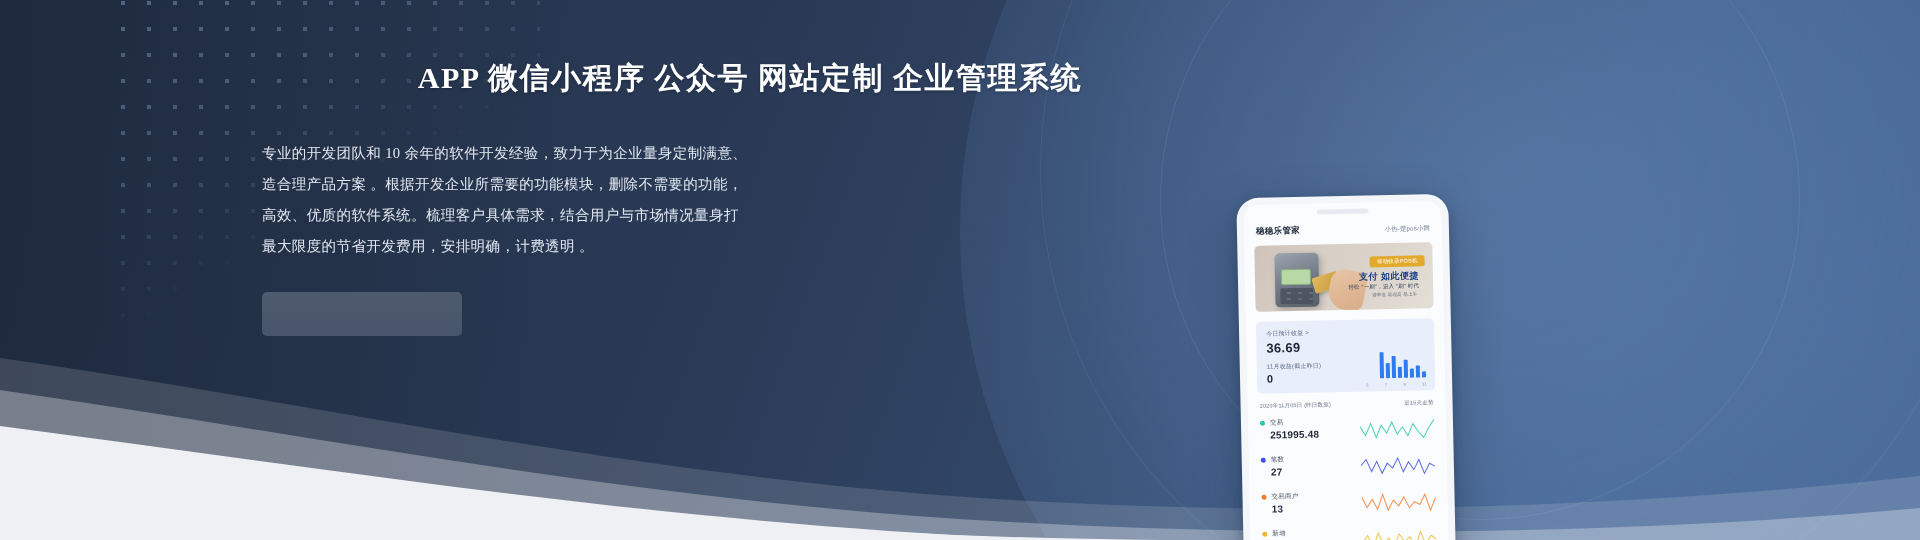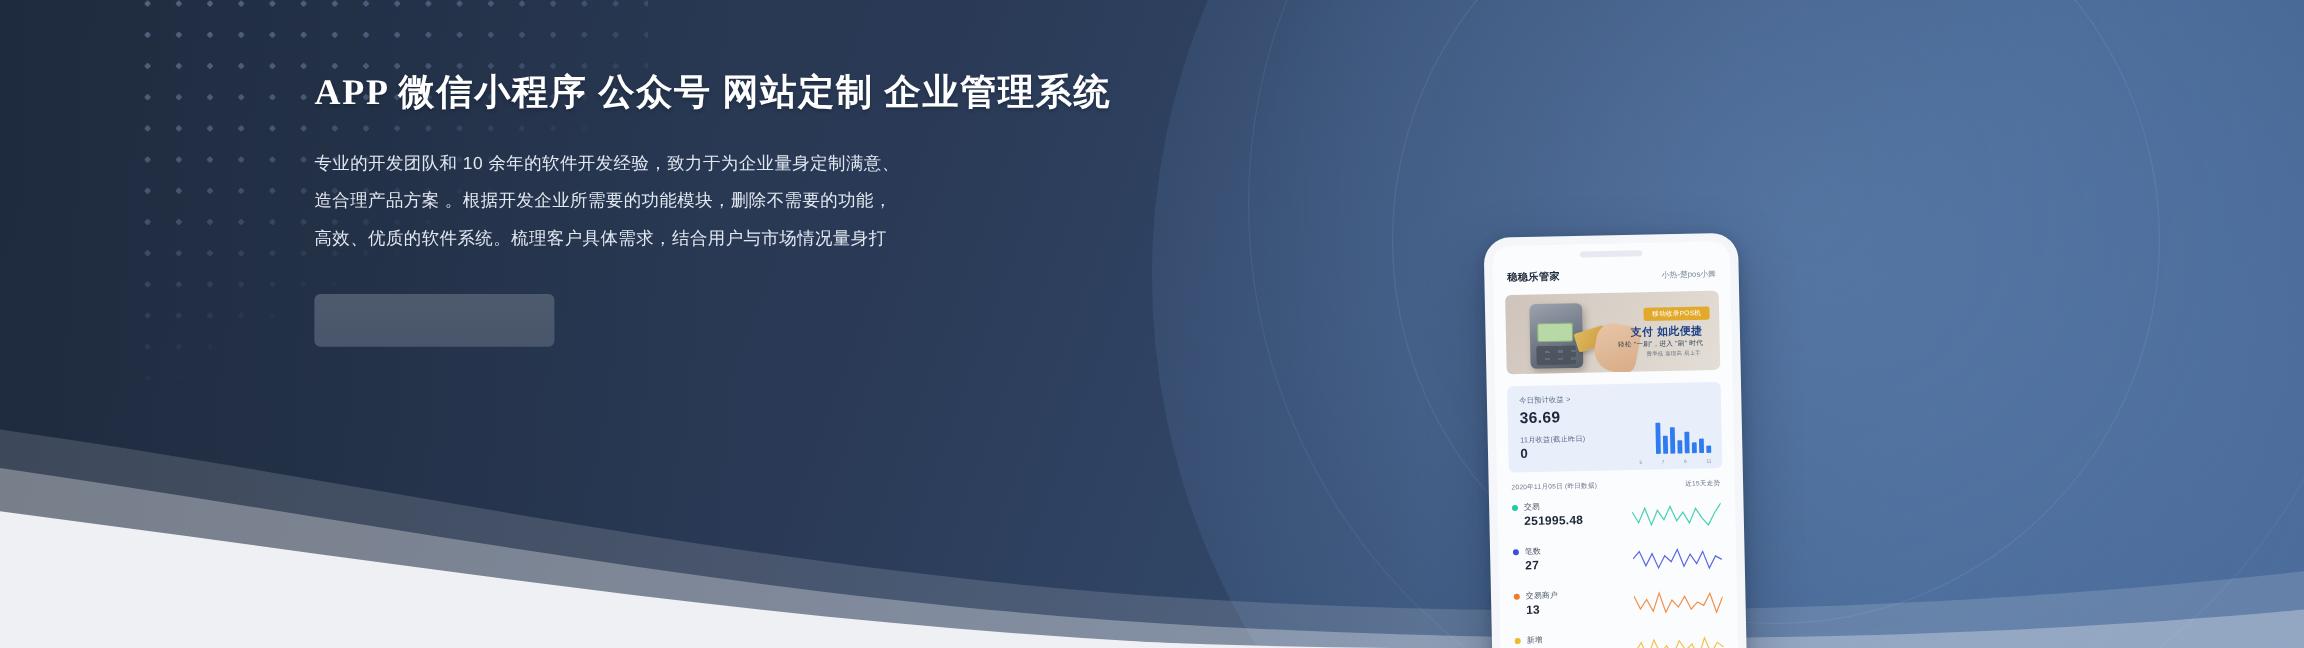--- a/index.html
+++ b/index.html
@@ -63,22 +63,23 @@
   .copy { position:absolute; left:262px; top:58px; width:820px; }
   .headline {
     color:#ffffff;
     font-family:"Liberation Serif","DejaVu Serif",serif;
     font-weight:700;
     font-size:30px;
     letter-spacing:1.5px;
     line-height:40px;
     white-space:nowrap;
     text-shadow:0 1px 3px rgba(10,18,32,.35);
-  }
-  .para { margin-top:24px; width:520px; }
+    text-align:right;
+  }
+  .para { margin-top:40px; width:520px;font-family:Liberation Serif, serif; }
   .para p {
     color:#e3e9f2;
     font-size:14.5px;
     line-height:31px;
     letter-spacing:.4px;
     white-space:nowrap;
   }
   .btn-row { margin-top:30px; }
   .cta {
     position:relative;
@@ -227,20 +228,21 @@
     </svg>
   </div>
 
   <div class="copy">
     <div class="headline">APP  微信小程序  公众号  网站定制 企业管理系统</div>
 
     <div class="para">
       <p>专业的开发团队和  10  余年的软件开发经验，致力于为企业量身定制满意、</p>
       <p>造合理产品方案 。根据开发企业所需要的功能模块，删除不需要的功能，</p>
       <p>高效、优质的软件系统。梳理客户具体需求，结合用户与市场情况量身打</p>
+      <p>最大限度的节省开发费用，安排明确，计费透明 。</p>
     </div>
 
     <div class="btn-row">
       <div class="cta"></div>
     </div>
   </div>
 
   <div class="phone">
     <div class="phone-notch"></div>
 

